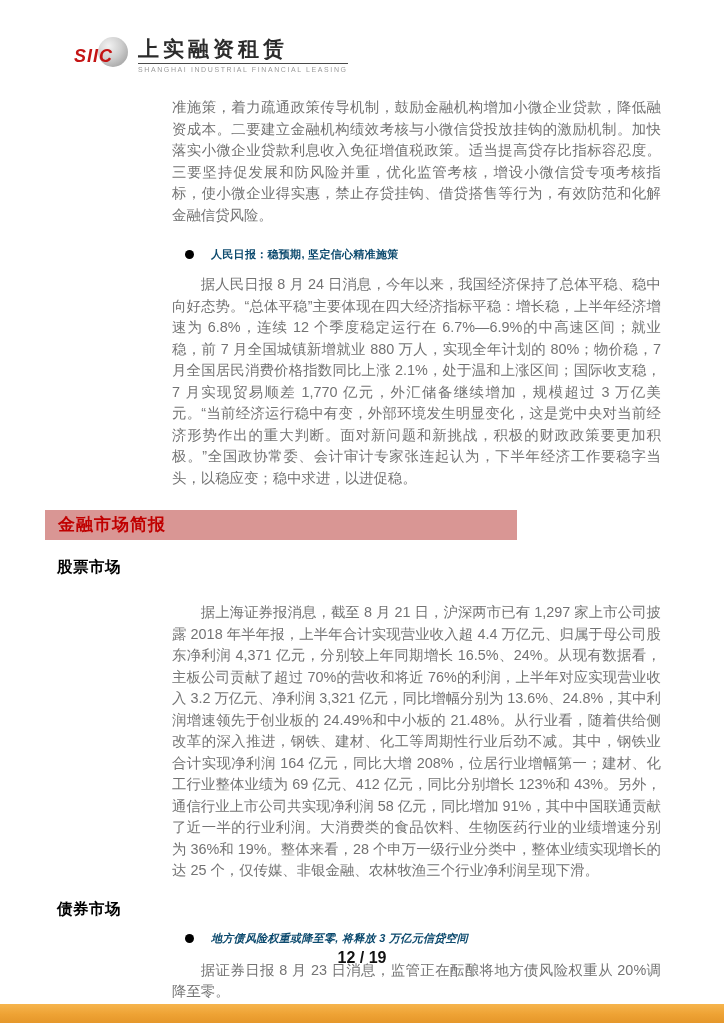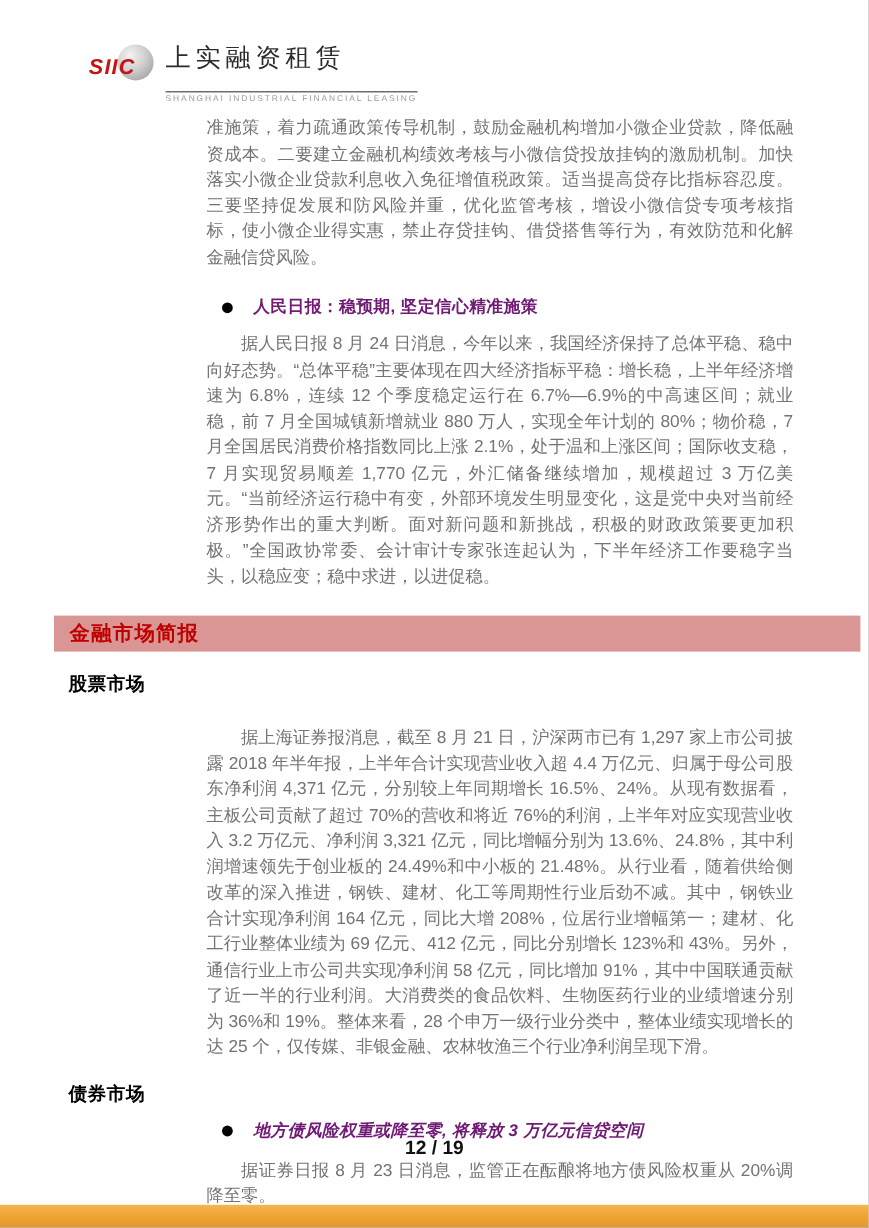--- a/index.html
+++ b/index.html
@@ -16,39 +16,39 @@
   .sphere {
     position:absolute; right:2px; top:0; width:30px; height:30px; border-radius:50%;
     background:radial-gradient(circle at 35% 30%, #f2f2f2 0%, #cfcfcf 45%, #a8a8a8 80%, #989898 100%);
   }
   .siic {
     position:absolute; left:0; bottom:6px; z-index:2;
     font-style:italic; font-weight:bold; font-size:18px; letter-spacing:1px; color:#c41414;
   }
   .logo-text { display:flex; flex-direction:column; }
   .brand-cn {
-    font-size:21px; font-weight:400; letter-spacing:4px; color:#2b2b2b;
-    border-bottom:1.5px solid #4a4a4a; padding-bottom:15px; line-height:1.15; white-space:nowrap;
+    font-size:21px; font-weight:700; letter-spacing:4px; color:#2b2b2b;
+    border-bottom:1.5px solid #4a4a4a; padding-bottom:2px; line-height:1.15; white-space:nowrap;
   }
   .brand-en {
     font-size:7px; color:#9a9a9a; letter-spacing:1.6px; margin-top:2px; white-space:nowrap;
   }
   
   .content-col { margin-left:172px; width:489px; }
   .body-text {
     font-size:14.4px; line-height:21.5px; text-align:justify; color:#737373;
     word-break:break-all;
   }
   .indent { text-indent:2em; }
   .news-heading { display:flex; align-items:center; gap:17px; margin-left:13px; }
   .bullet { width:9px; height:9px; border-radius:50%; background:#000; flex:0 0 auto; }
-  .news-heading h3 { font-size:14px; font-weight:bold; color:#701a75; letter-spacing:.3px; }
+  .news-heading h3 { font-size:11px; font-weight:bold; color:#0c4a6e; letter-spacing:.3px; }
   
   .banner {
-    margin:21px 0 0 45px; width:672px; height:30px; line-height:30px;
+    margin:21px 0 0 45px; width:472px; height:30px; line-height:30px;
     background:#d99694; color:#c00000; font-size:17px; font-weight:bold;
     padding-left:13px; letter-spacing:1px;
   }
   .market-heading {
     margin:17px 0 0 57px; font-size:15.5px; font-weight:bold; color:#000; letter-spacing:.5px;
   }
   .mt-b1 { margin-top:21px; }
   .mt-p2 { margin-top:12px; }
   .mt-b2 { margin-top:9px;  }
   .mt-p3 { margin-top:24px; }

